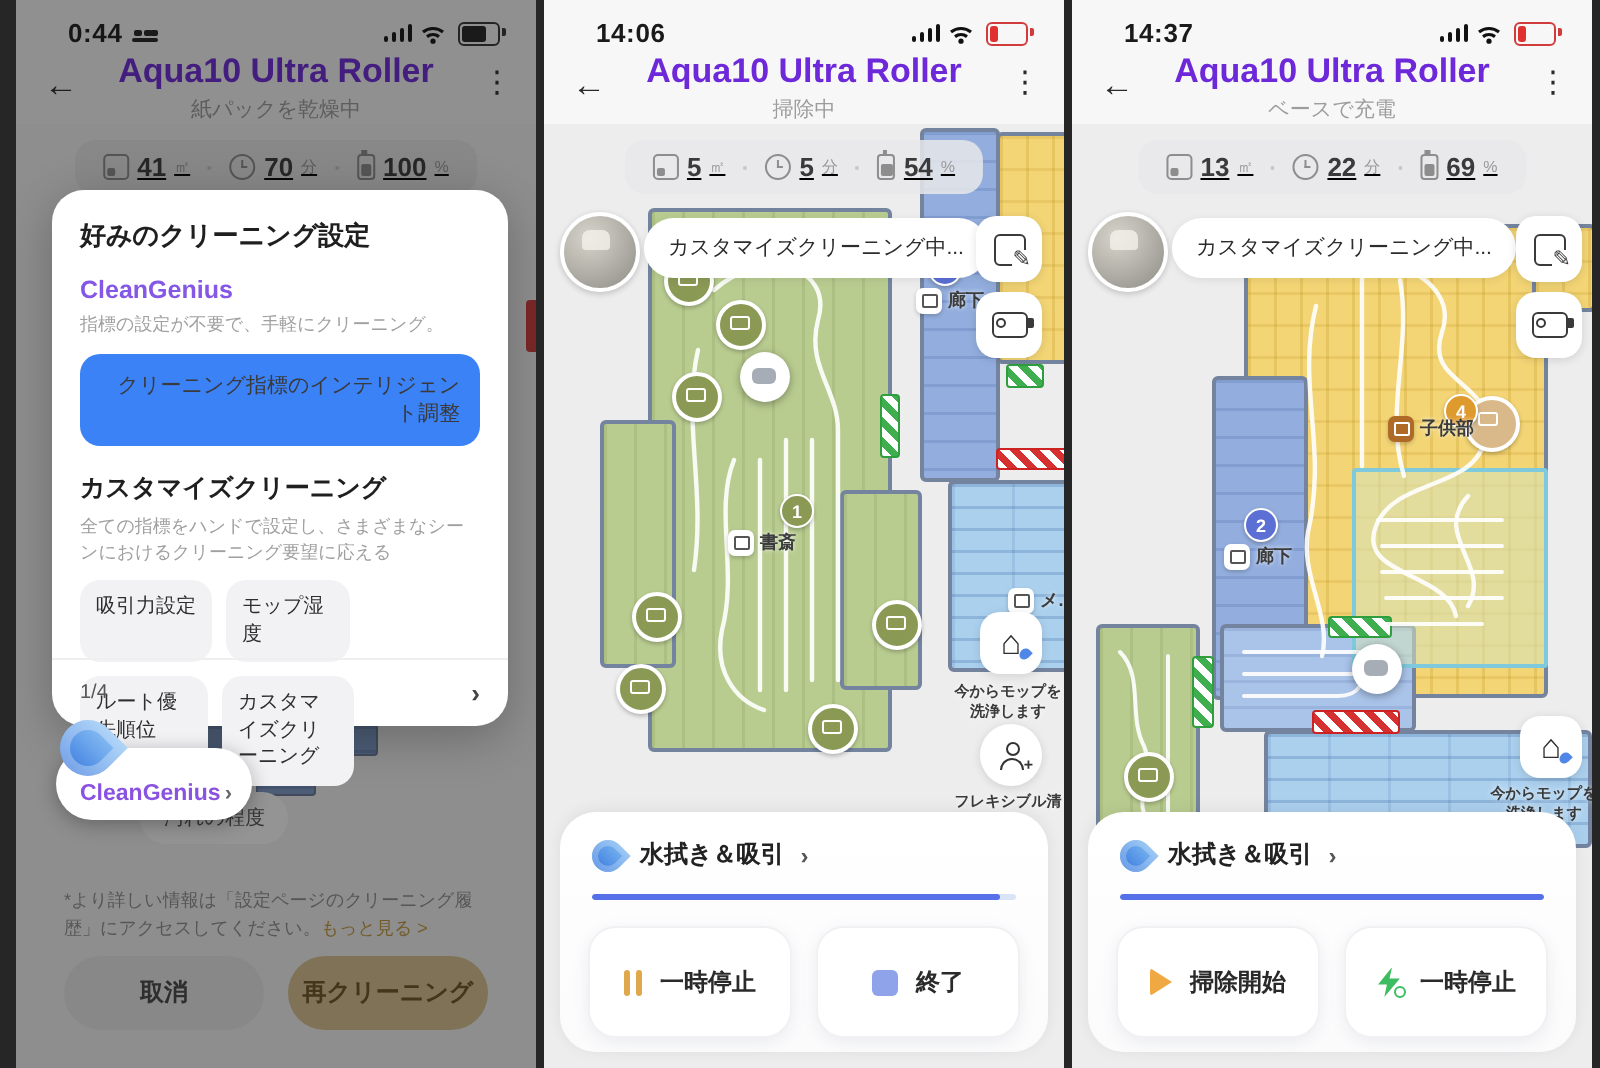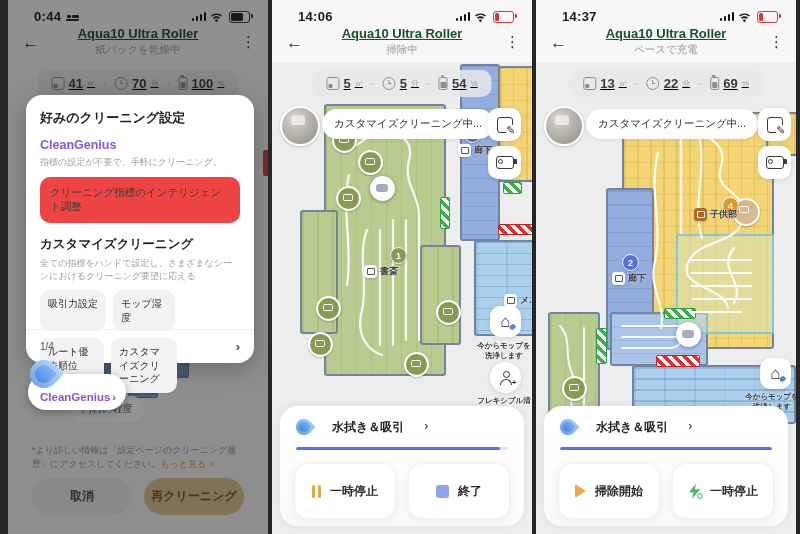--- a/index.html
+++ b/index.html
@@ -20,21 +20,21 @@
   .batt{width:19px;height:10px;border:1.2px solid #9a9a9a;border-radius:3px;position:relative;margin-left:2px;}
   .batt:after{content:"";position:absolute;right:-3.5px;top:2.5px;width:2px;height:3.5px;background:#9a9a9a;border-radius:0 1px 1px 0;}
   .batt .fill{position:absolute;left:1px;top:1px;bottom:1px;border-radius:1.5px;}
   .batt.red{border-color:#d23b3b;}
   .batt.red:after{background:#d23b3b;}
   .batt.red .fill{width:4px;background:#e03131;}
   .batt.dark{border-color:#333;}
   .batt.dark:after{background:#333;}
   .batt.dark .fill{width:12px;background:#222;}
   .header{position:absolute;left:0;top:26px;right:0;text-align:center;}
-  .title{font-size:13px;font-weight:600;color:#14532d;text-decoration:underline;}
+  .title{font-size:17px;font-weight:600;color:#6d28d9;}
   .subtitle{font-size:10.5px;color:#9c9c9c;margin-top:2px;}
   .back{position:absolute;left:14px;top:8px;font-size:17px;color:#2a2a2a;line-height:1;}
   .kebab{position:absolute;right:12px;top:8px;font-size:15px;color:#2a2a2a;line-height:1;letter-spacing:0;}
 
   
   .stats{position:absolute;top:70px;left:50%;transform:translateX(-50%);display:flex;align-items:center;gap:9px;background:rgba(232,232,234,0.85);padding:6px 14px;border-radius:10px;z-index:4;white-space:nowrap;}
   .stat{display:flex;align-items:center;gap:4px;text-decoration:underline;}
   .stat .v{font-size:13px;font-weight:600;color:#3a3a3a;}
   .stat .u{font-size:8px;color:#9a9a9a;}
   .sep{width:2px;height:2px;border-radius:50%;background:#c6c6c6;}
@@ -87,21 +87,21 @@
   .ic-home{position:relative;font-size:17px;color:#2e2e2e;line-height:1;}
   .ic-home em{position:absolute;right:-4px;bottom:0;width:5px;height:6px;background:#4f86e8;border-radius:50% 0 50% 50%;transform:rotate(45deg);}
   .ic-person{position:relative;width:14px;height:14px;}
   .ic-person:before{content:"";position:absolute;left:4px;top:0;width:5.5px;height:5.5px;border:1.4px solid #333;border-radius:50%;}
   .ic-person:after{content:"";position:absolute;left:1.5px;bottom:0;width:10px;height:5px;border:1.4px solid #333;border-bottom:none;border-radius:6px 6px 0 0;}
   .ic-person em{position:absolute;right:-4px;bottom:-2px;font-size:8px;font-weight:bold;color:#333;font-style:normal;}
   .fab-label{position:absolute;font-size:7.5px;color:#3a3a3a;text-align:center;line-height:1.35;z-index:4;text-shadow:0 0 3px rgba(255,255,255,.9);font-weight:600;}
 
   
   .sheet{position:absolute;left:8px;right:8px;top:406px;bottom:8px;background:linear-gradient(#ffffff,#fbfbfc);border-radius:18px;box-shadow:0 -1px 8px rgba(0,0,0,.07);z-index:5;}
-  .sheethead{display:flex;gap:20px;padding:13px 16px 9px;}
+  .sheethead{display:flex;align-items:center;gap:8px;padding:13px 16px 9px;}
   .drop{width:16px;height:16px;background:linear-gradient(#7ab5f0,#3f7fe0);border-radius:50% 0 50% 50%;transform:rotate(45deg);box-shadow:inset 0 0 0 3px rgba(255,255,255,.25);}
   .mode{font-size:12px;font-weight:bold;color:#222;}
   .chev{font-size:12px;color:#555;font-weight:bold;}
   .track{height:3px;background:#dbe3f8;margin:2px 16px 0;border-radius:2px;overflow:hidden;}
   .fill-bar{height:100%;background:#5570e8;border-radius:2px;}
   .btnrow{display:flex;gap:12px;padding:13px 14px 0;}
   .actbtn{flex:1;height:54px;background:#fff;border:1px solid #f1f1f4;border-radius:14px;box-shadow:0 2px 8px rgba(90,100,130,.10);display:flex;align-items:center;justify-content:center;gap:9px;font-size:12px;font-weight:600;color:#2a2a2a;}
   .ic-pause{display:flex;gap:3px;}
   .ic-pause i{width:3px;height:13px;background:#e0a84c;border-radius:1.5px;}
   .ic-stop{width:13px;height:13px;background:#8fa3ea;border-radius:3px;}
@@ -109,21 +109,21 @@
   .ic-bolt{position:relative;width:13px;height:15px;}
   .ic-bolt i{position:absolute;inset:0;background:#3dbd62;clip-path:polygon(62% 0,8% 58%,42% 58%,32% 100%,92% 38%,52% 38%);}
   .ic-bolt:after{content:"";position:absolute;right:-2px;bottom:0;width:4px;height:4px;border:1.2px solid #3dbd62;border-radius:50%;background:#fff;}
 
   
   .dim{position:absolute;inset:0;background:rgba(18,18,18,.45);z-index:6;}
   .modal{position:absolute;left:18px;right:14px;top:95px;height:268px;background:#fff;border-radius:16px;z-index:7;padding:14px 14px 0;box-sizing:border-box;box-shadow:0 6px 24px rgba(0,0,0,.25);}
   .mtitle{font-size:13px;font-weight:bold;color:#1f1f1f;}
   .cg-name{font-size:12.5px;font-weight:bold;color:#8457e6;margin-top:11px;}
   .cg-desc{font-size:9px;color:#a0a0a0;margin-top:4px;}
-  .cg-action{margin-top:8px;background:#ef4444;border-radius:10px;padding:9px 10px;font-size:10.5px;color:#3a3a3a;}
+  .cg-action{margin-top:8px;background:#3b82f6;border-radius:10px;padding:9px 10px;font-size:10.5px;color:#3a3a3a;text-align:right;}
   .cu-title{font-size:12.5px;font-weight:bold;color:#1f1f1f;margin-top:13px;}
   .cu-desc{font-size:9px;color:#a0a0a0;margin-top:4px;line-height:1.4;}
   .chips{margin-top:8px;display:flex;flex-wrap:wrap;gap:7px;}
   .chip{background:#f2f2f5;border-radius:10px;padding:7px 8px;font-size:10px;color:#2e2e2e;line-height:1.35;box-sizing:border-box;}
   .chip.w1{width:64px;}.chip.w2{width:66px;}.chip.w3{width:62px;}
   .pager{position:absolute;left:0;right:0;bottom:0;height:34px;border-top:1px solid #efefef;display:flex;align-items:center;justify-content:space-between;padding:0 14px;box-sizing:border-box;}
   .pager .pg{font-size:10px;color:#555;}
   .pager .pchev{font-size:13px;color:#444;font-weight:bold;}
   .spot-pill{position:absolute;left:20px;top:374px;width:98px;height:36px;background:#fff;border-radius:18px;z-index:8;display:flex;align-items:flex-end;justify-content:space-between;padding:0 10px 7px 12px;box-sizing:border-box;box-shadow:0 2px 10px rgba(0,0,0,.3);}
   .spot-pill .cg{font-size:11.5px;font-weight:bold;color:#8a52e0;}

